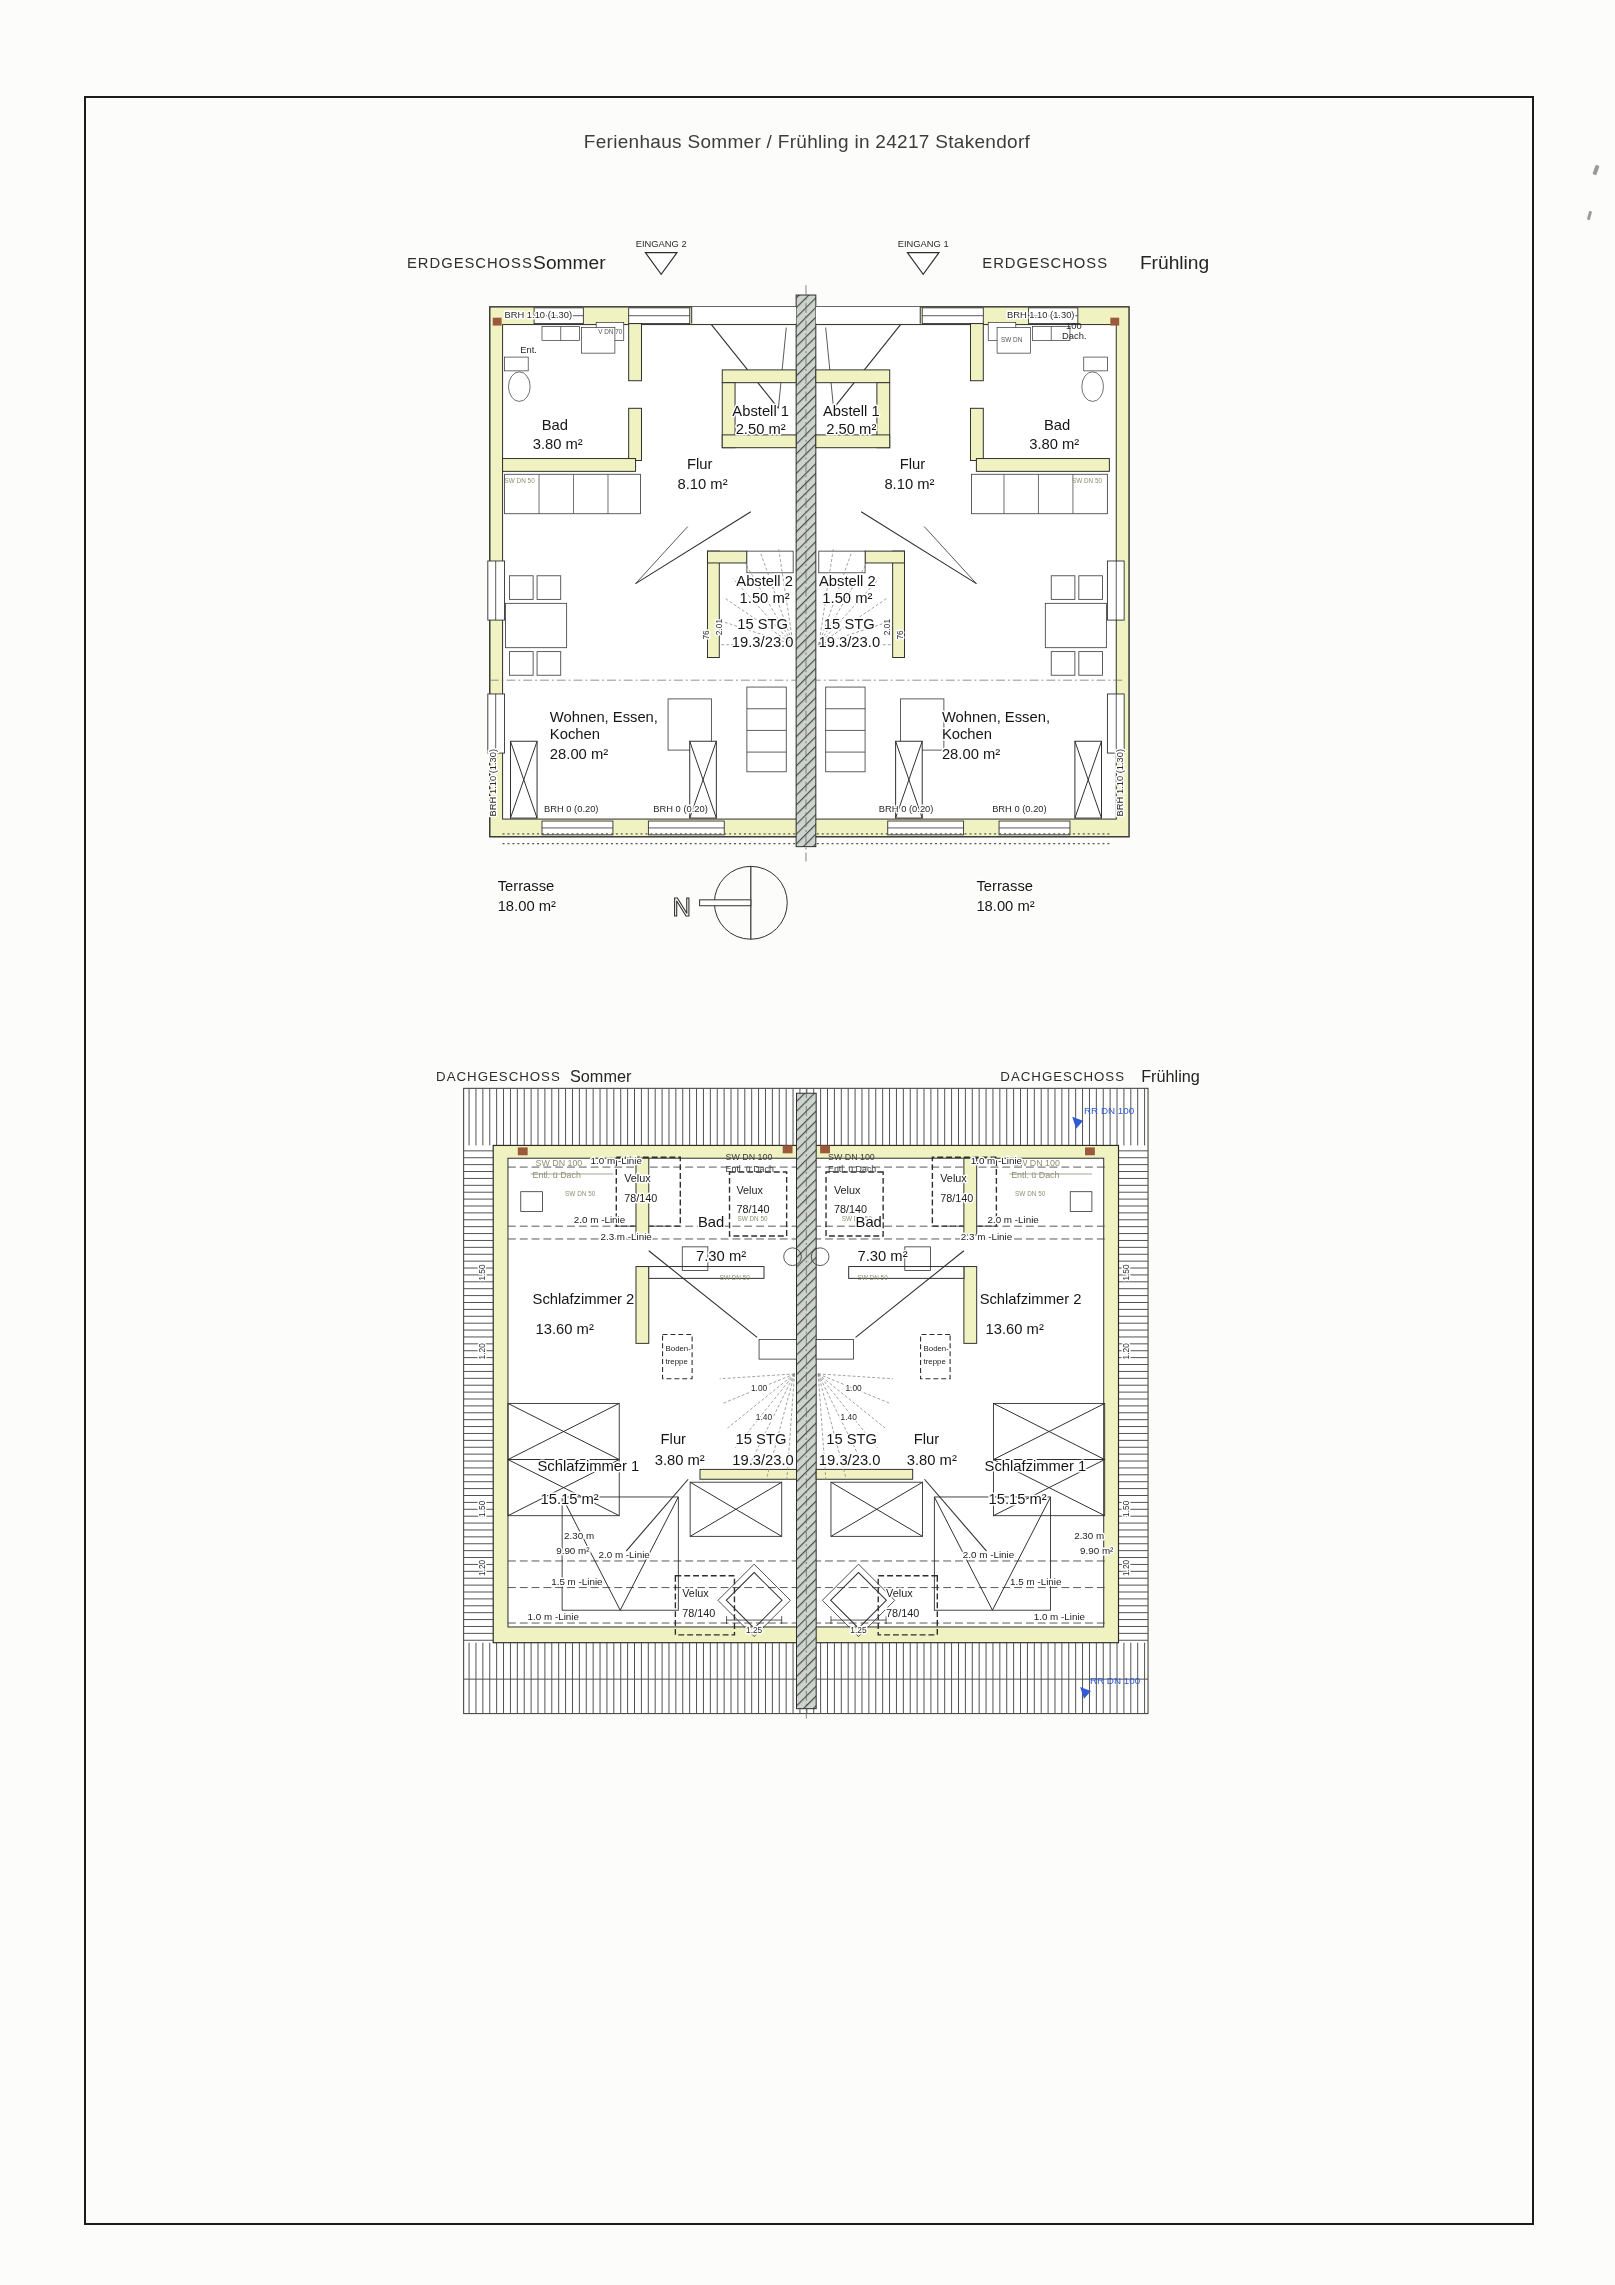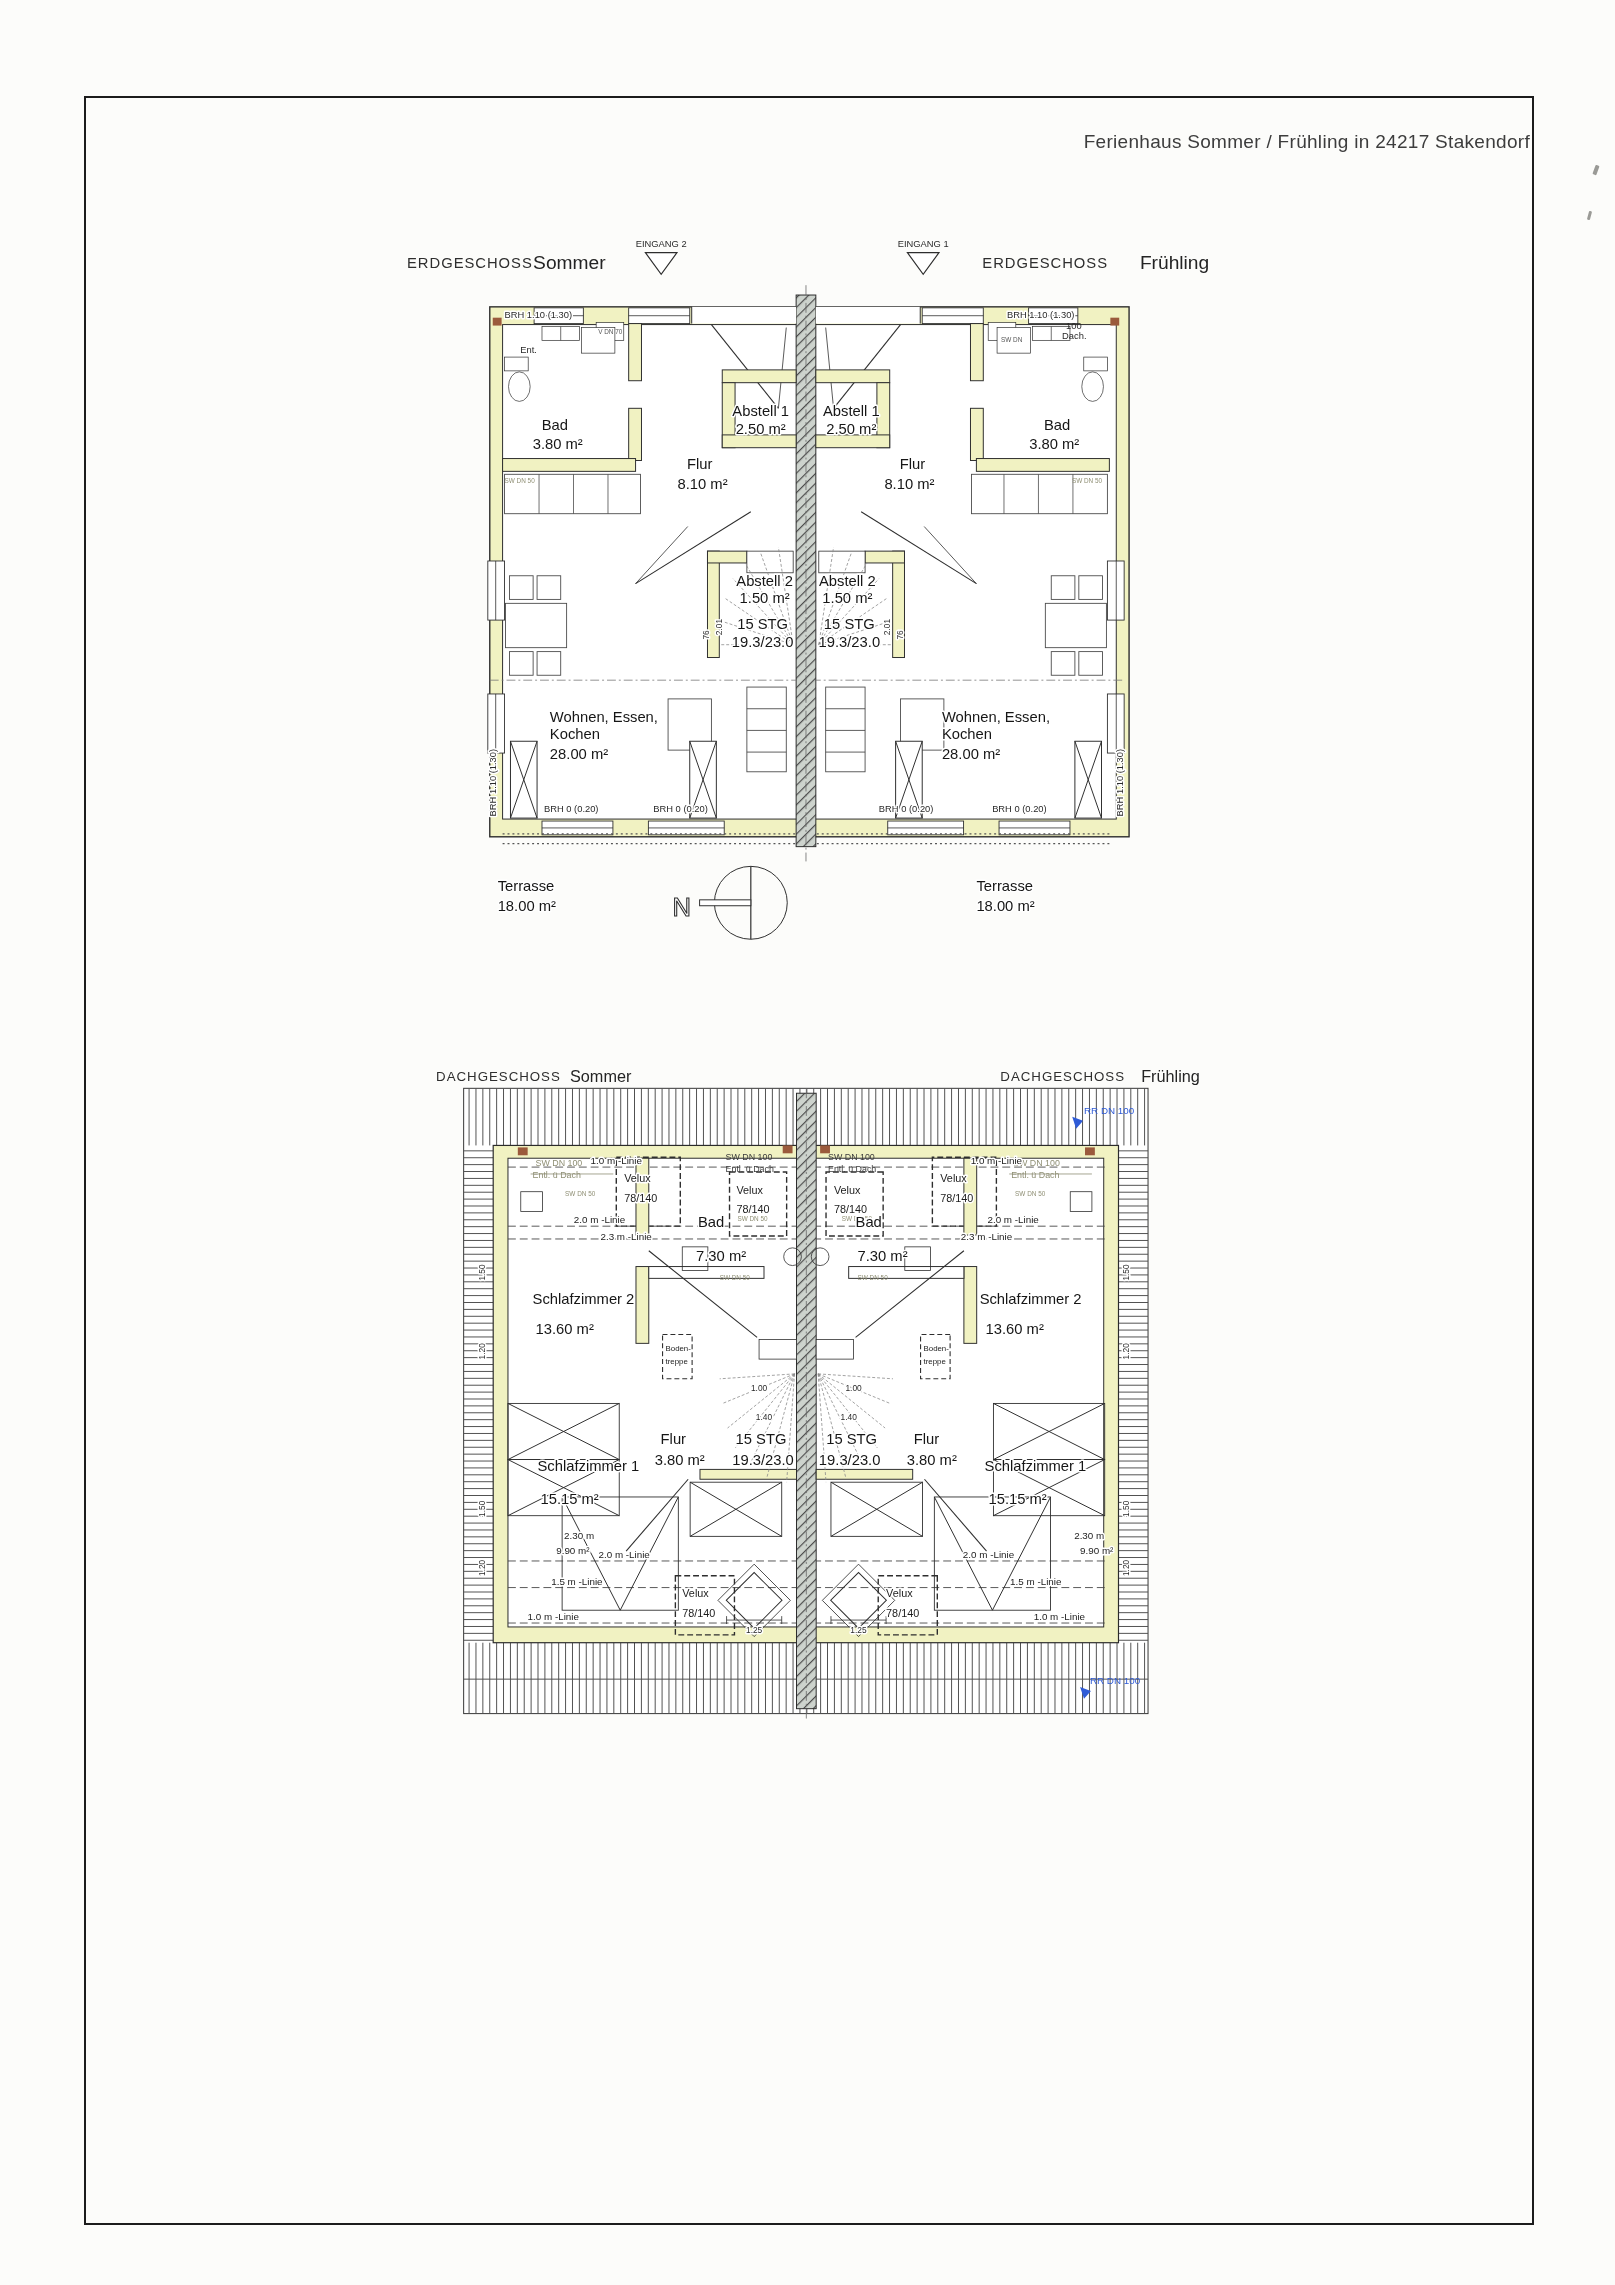--- a/index.html
+++ b/index.html
@@ -1,18 +1,18 @@
 <!DOCTYPE html>
 <html><head>
 <meta charset="utf-8">
 <style>
   html,body{margin:0;padding:0;background:#e9e9e7;}
   .page{position:relative;width:1616px;height:2285px;background:#fcfcfa;font-family:"Liberation Sans",sans-serif;overflow:hidden;}
   .frame{position:absolute;left:84px;top:96px;width:1446px;height:2125px;border:2px solid #1c1c1c;}
-  .title{position:absolute;left:84px;top:131px;width:1446px;text-align:right;font-size:19px;color:#3d3d3d;letter-spacing:0.3px;}
+  .title{position:absolute;left:84px;top:131px;width:1446px;text-align:center;font-size:19px;color:#3d3d3d;letter-spacing:0.3px;}
   svg{position:absolute;font-family:"Liberation Sans",sans-serif;}
   .eg{left:394px;top:231px;}
   .dg{left:424px;top:1044px;}
   text{fill:#1c1c1c;}
   .ht{font-size:15px;letter-spacing:1px;fill:#2e2e2e;}
   .hn{font-size:19.5px;fill:#242424;}
   .ht2{font-size:13.5px;letter-spacing:1px;fill:#2e2e2e;}
   .hn2{font-size:16.5px;fill:#242424;}
   .rm{font-size:15px;fill:#161616;}
   .sm{font-size:9.5px;fill:#2a2a2a;}

